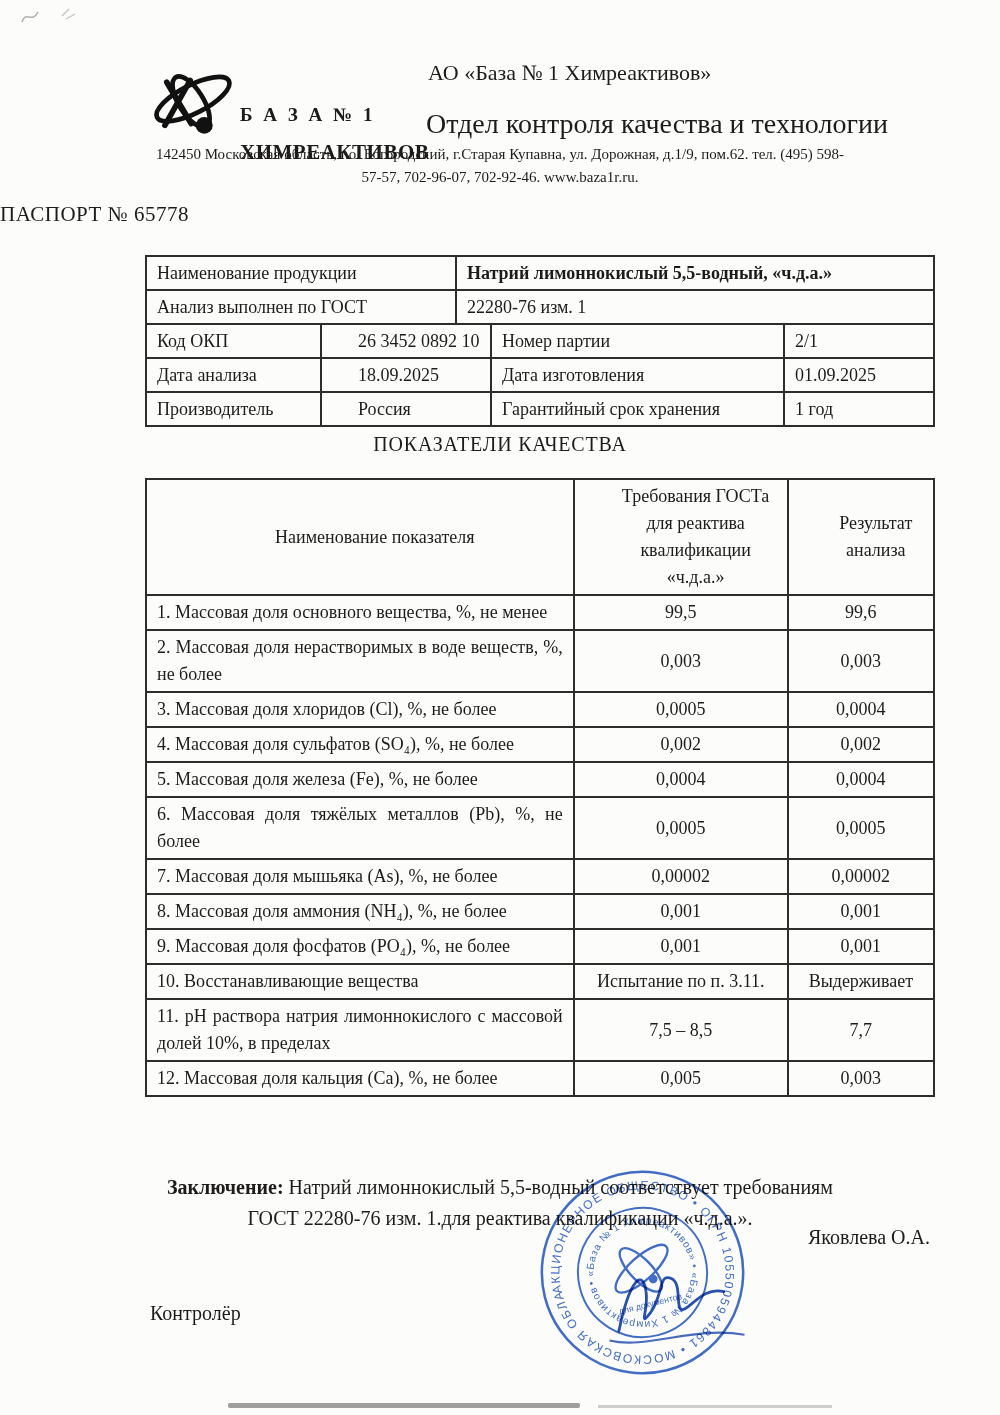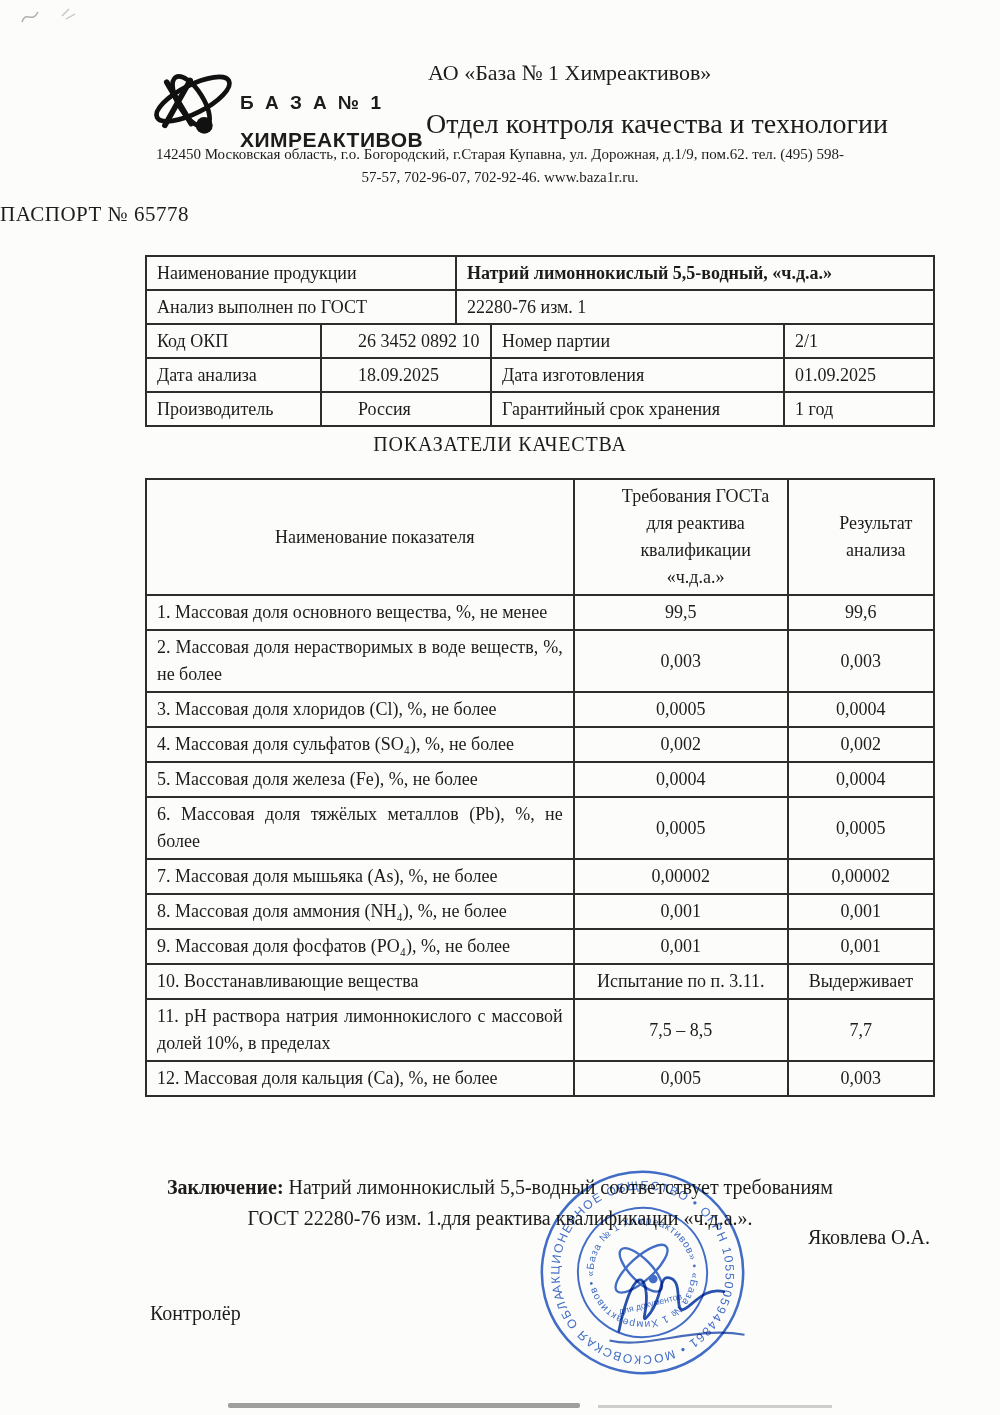--- a/index.html
+++ b/index.html
@@ -5,21 +5,21 @@
   html,body { margin:0; padding:0; background:#e9e9e9; }
   .page {
     position:relative; width:1000px; height:1415px; margin:0 auto;
     background:#fcfcfa; overflow:hidden;
     font-family:"Liberation Serif","DejaVu Serif",serif; color:#1d1c1a;
   }
   .abs { position:absolute; }
 
   
   .logo-svg { left:146px; top:56px; width:94px; height:90px; }
-  .logo-text { left:240px; top:92px; font-family:Liberation Sans, sans-serif; font-weight:bold; }
+  .logo-text { left:240px; top:104px; font-family:Liberation Serif, serif; font-weight:bold; }
   .logo-line1 { font-size:19px; letter-spacing:3px; white-space:nowrap; }
   .logo-line2 { font-size:21px; letter-spacing:0.5px; white-space:nowrap; margin-top:14px; }
   .company   { left:428px; top:60px; font-size:22px; white-space:nowrap; }
   .dept      { left:426px; top:108px; font-size:28px; white-space:nowrap; }
   .address   { left:0; top:143px; width:100%; text-align:center; font-size:15px;
                line-height:1.5; white-space:pre-line; }
 
   .passport-title { left:0; top:202px; width:100%; text-align:left; font-size:21px; letter-spacing:0.5px; }
 
   

